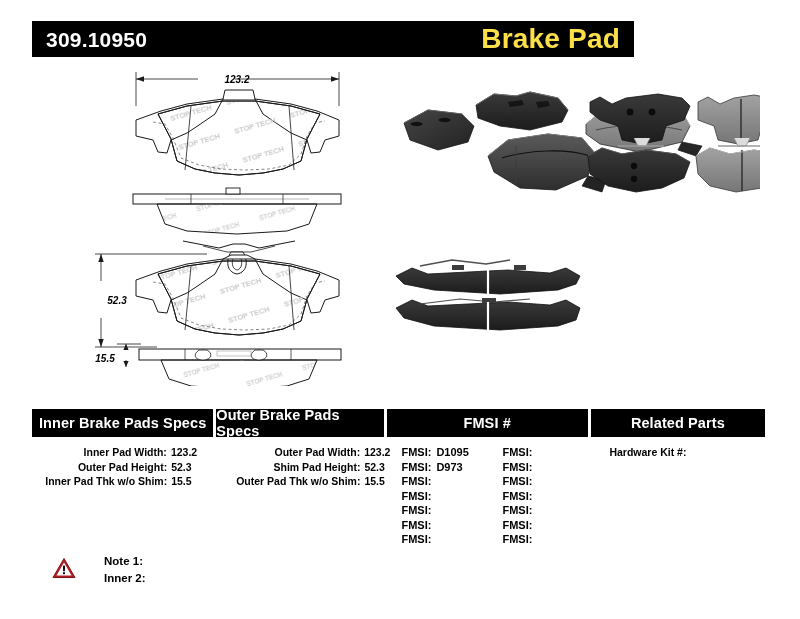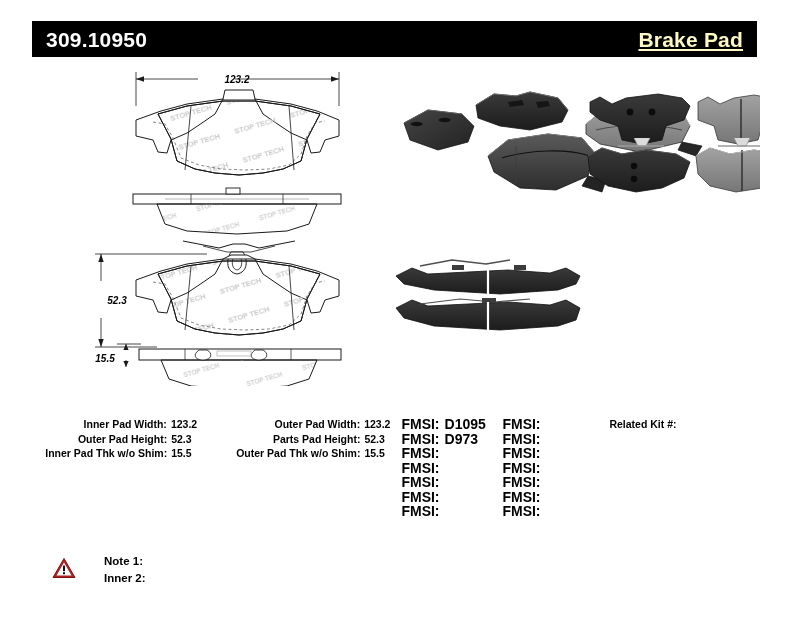--- a/index.html
+++ b/index.html
@@ -14,43 +14,42 @@
     font-family: "Liberation Sans", sans-serif;
     color: #000000;
     overflow: hidden;
   }
 
   
   .header-bar {
     position: absolute;
     left: 32px;
     top: 21px;
-    width: 725px;
+    width: 602px;
     height: 36px;
     background: #000000;
     display: flex;
     align-items: center;
     justify-content: space-between;
     box-sizing: border-box;
     padding: 0 14px;
   }
   .header-bar .part-number {
     color: #ffffff;
     font-size: 21px;
     font-weight: bold;
     letter-spacing: 0.2px;
     line-height: 1;
   }
   .header-bar .product-title {
-    color: #fef9c3;
-    font-size: 21px;
+    color: #fde047;
+    font-size: 28px;
     font-weight: bold;
     letter-spacing: 0.2px;
     line-height: 1;
-    text-decoration: underline;
   }
 
   
   .drawings {
     position: absolute;
     left: 95px;
     top: 66px;
     width: 300px;
     height: 320px;
   }
@@ -109,21 +108,21 @@
     line-height: 14.5px;
     white-space: nowrap;
     padding-right: 6px;
   }
   .spec-row .spec-label { }
   .spec-row .spec-value { padding-left: 4px; min-width: 26px; text-align: left; }
 
   .fmsi-sub { width: 101px; padding-left: 4px; box-sizing: border-box; }
   .fmsi-row {
     display: flex;
-    font-size: 14px;
+    font-size: 11px;
     font-weight: bold;
     line-height: 14.5px;
     white-space: nowrap;
   }
   .fmsi-row .fmsi-label { }
   .fmsi-row .fmsi-value { padding-left: 5px; }
 
   .related-row {
     font-size: 10.5px;
     font-weight: bold;
@@ -364,20 +363,26 @@
                L186,240 L168,246 L110,250 L44,246 L14,238 Z" fill="url(#gDark)" stroke="#101010" stroke-width="0.8"></path>
       <path d="M30,224 L70,219 L104,222 L140,219" fill="none" stroke="#4f4f4f" stroke-width="1.2"></path>
       <rect x="92" y="218" width="14" height="5" fill="#3c3c3c"></rect>
       <line x1="98" y1="222" x2="98" y2="250" stroke="#ffffff" stroke-width="2.2"></line>
     </g>
   </svg>
 </div>
 
 <div class="spec-table">
 
+  <div class="table-head">
+    <div class="th th-inner">Inner Brake Pads Specs</div>
+    <div class="th th-outer">Outer Brake Pads Specs</div>
+    <div class="th th-fmsi">FMSI #</div>
+    <div class="th th-related">Related Parts</div>
+  </div>
 
   <div class="table-body">
 
     <div class="col-inner">
       <div class="spec-row">
         <span class="spec-label">Inner Pad Width:</span>
         <span class="spec-value">123.2</span>
       </div>
       <div class="spec-row">
         <span class="spec-label">Outer Pad Height:</span>
@@ -388,21 +393,21 @@
         <span class="spec-value">15.5</span>
       </div>
     </div>
 
     <div class="col-outer">
       <div class="spec-row">
         <span class="spec-label">Outer Pad Width:</span>
         <span class="spec-value">123.2</span>
       </div>
       <div class="spec-row">
-        <span class="spec-label">Parts Pad Height:</span>
+        <span class="spec-label">Shim Pad Height:</span>
         <span class="spec-value">52.3</span>
       </div>
       <div class="spec-row">
         <span class="spec-label">Outer Pad Thk w/o Shim:</span>
         <span class="spec-value">15.5</span>
       </div>
     </div>
 
     <div class="col-fmsi">
       <div class="fmsi-sub">
@@ -461,21 +466,21 @@
           <span class="fmsi-value"></span>
         </div>
         <div class="fmsi-row">
           <span class="fmsi-label">FMSI:</span>
           <span class="fmsi-value"></span>
         </div>
       </div>
     </div>
 
     <div class="col-related">
-      <div class="related-row">Related Kit #:</div>
+      <div class="related-row">Hardware Kit #:</div>
     </div>
 
   </div>
 </div>
 
 <div class="notes">
   <svg class="warn-icon" viewBox="0 0 24 22">
     <path d="M12 1.5 L23 20.5 L1 20.5 Z" fill="#b11f24" stroke="#7d1418" stroke-width="1"></path>
     <path d="M12 5.5 L19.5 18.6 L4.5 18.6 Z" fill="#ffffff"></path>
     <rect x="11" y="8.6" width="2" height="5.6" fill="#111111"></rect>

